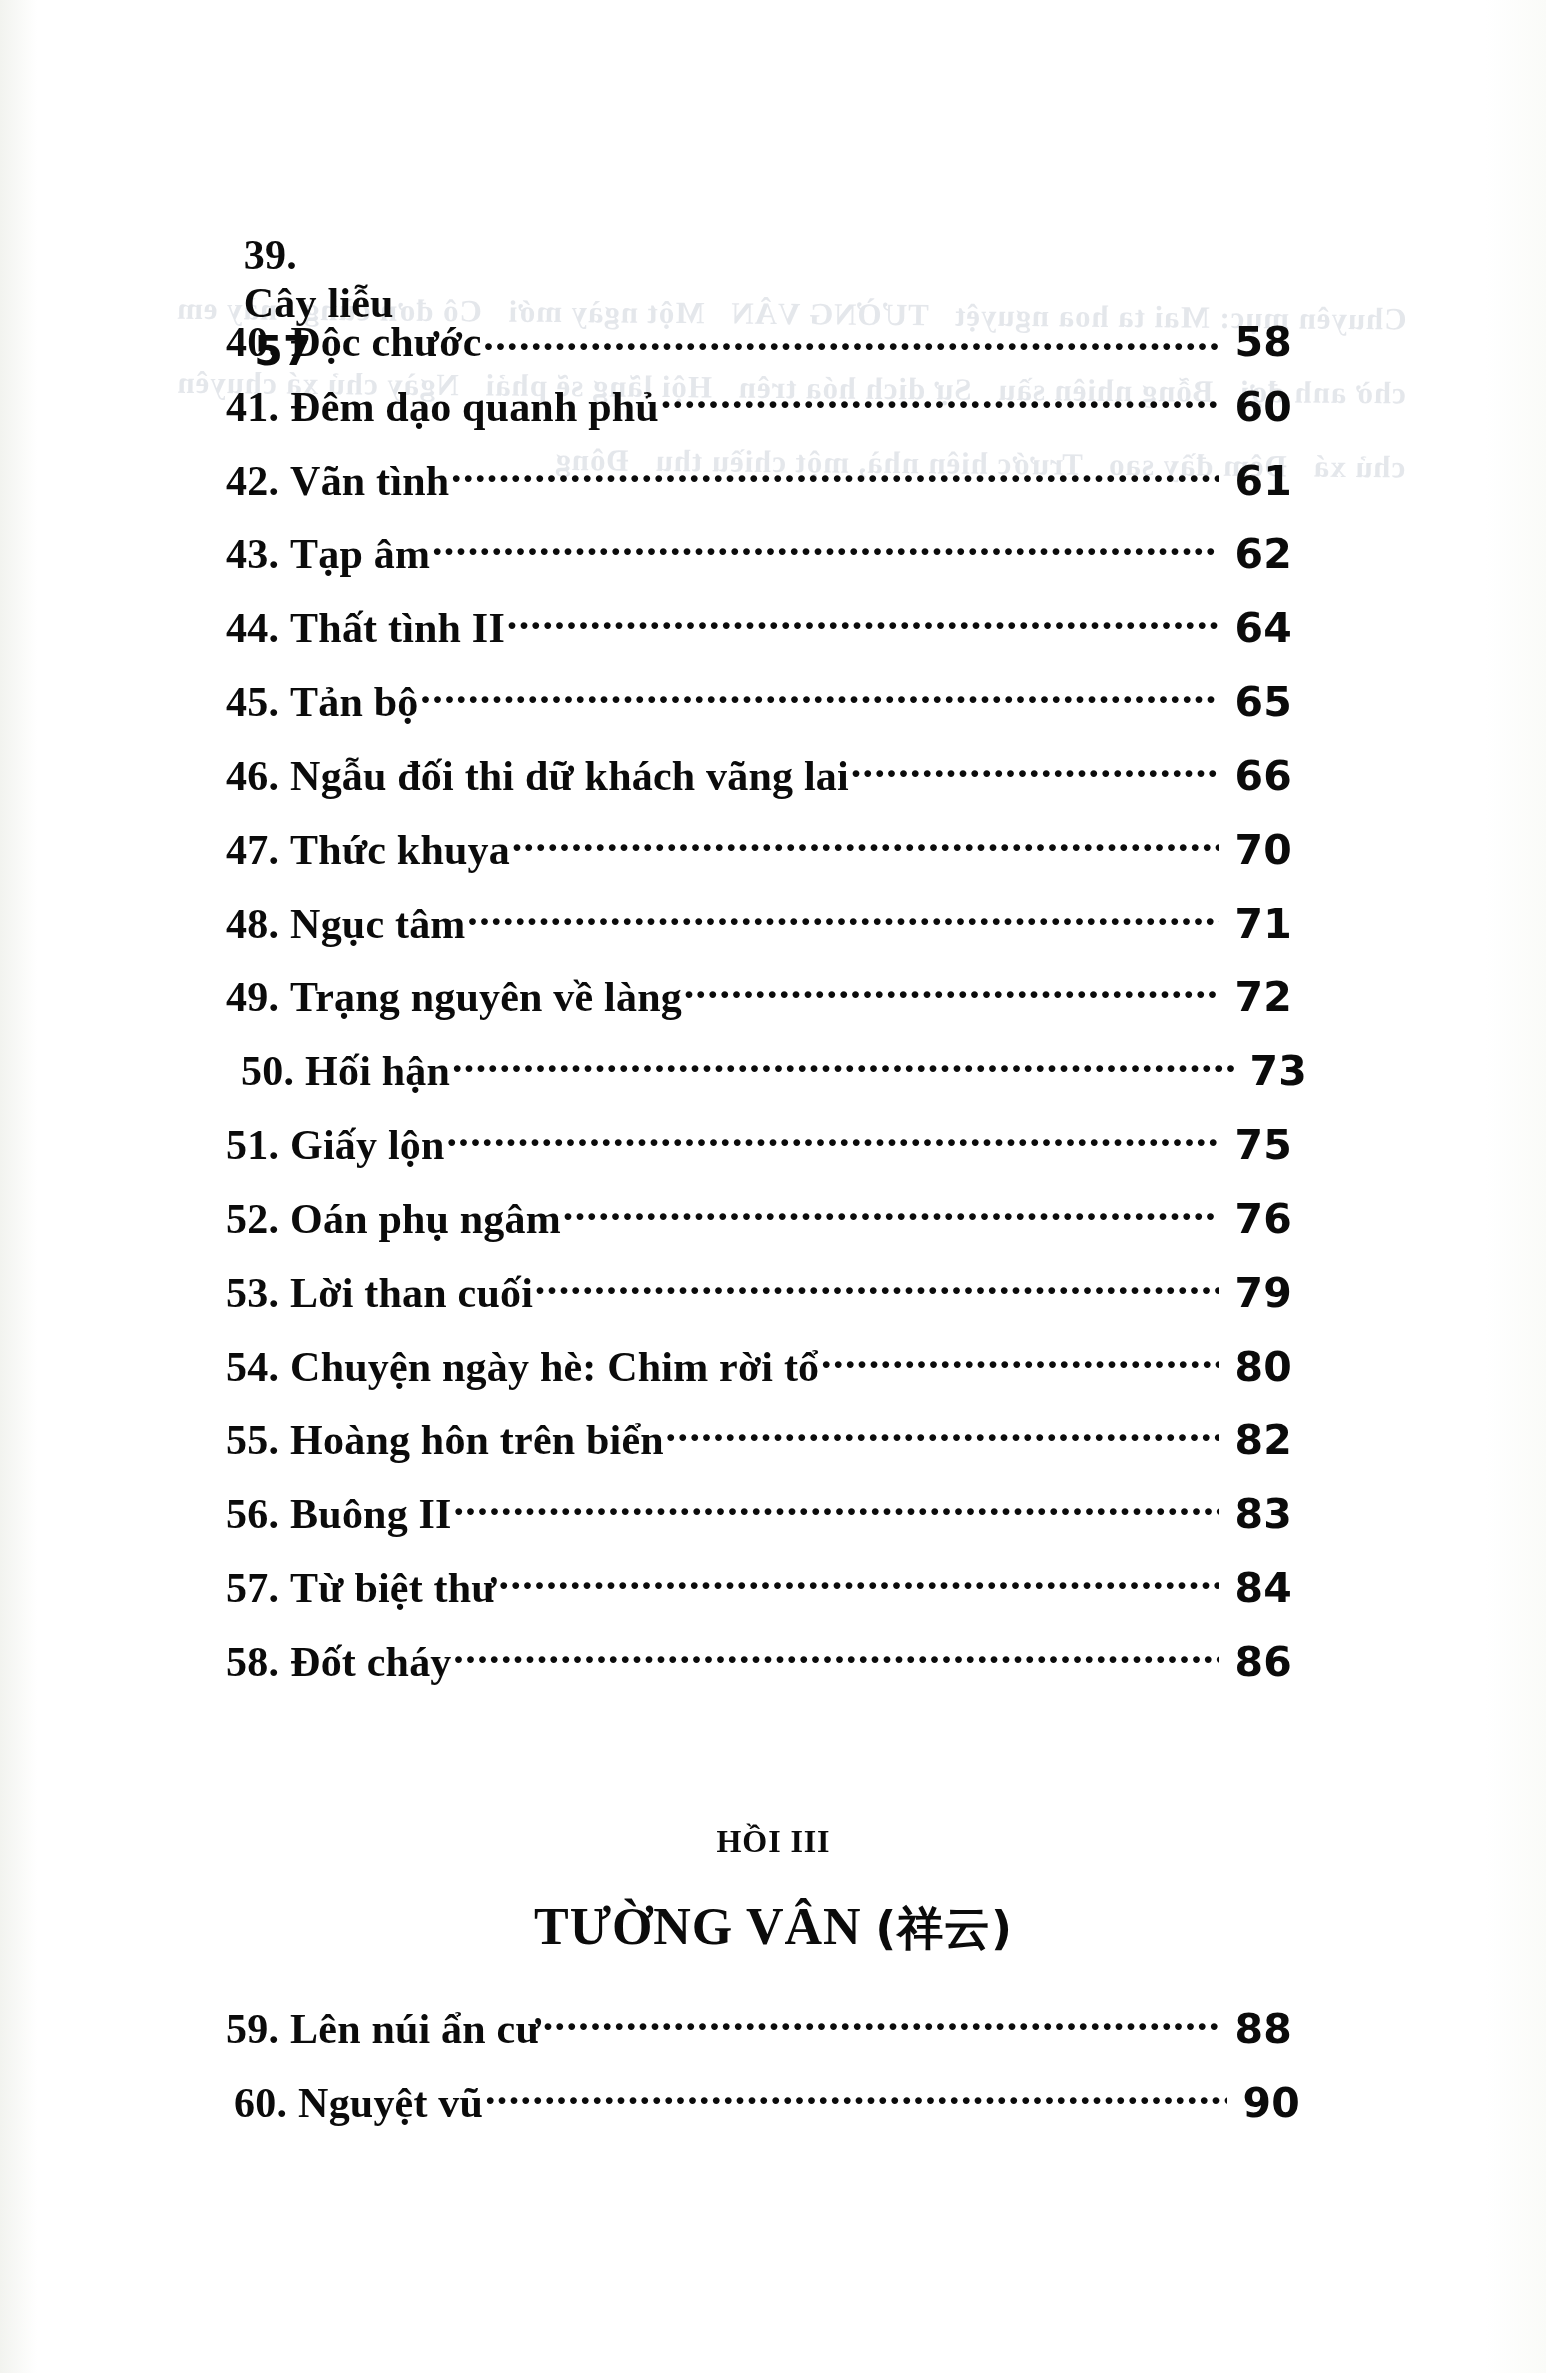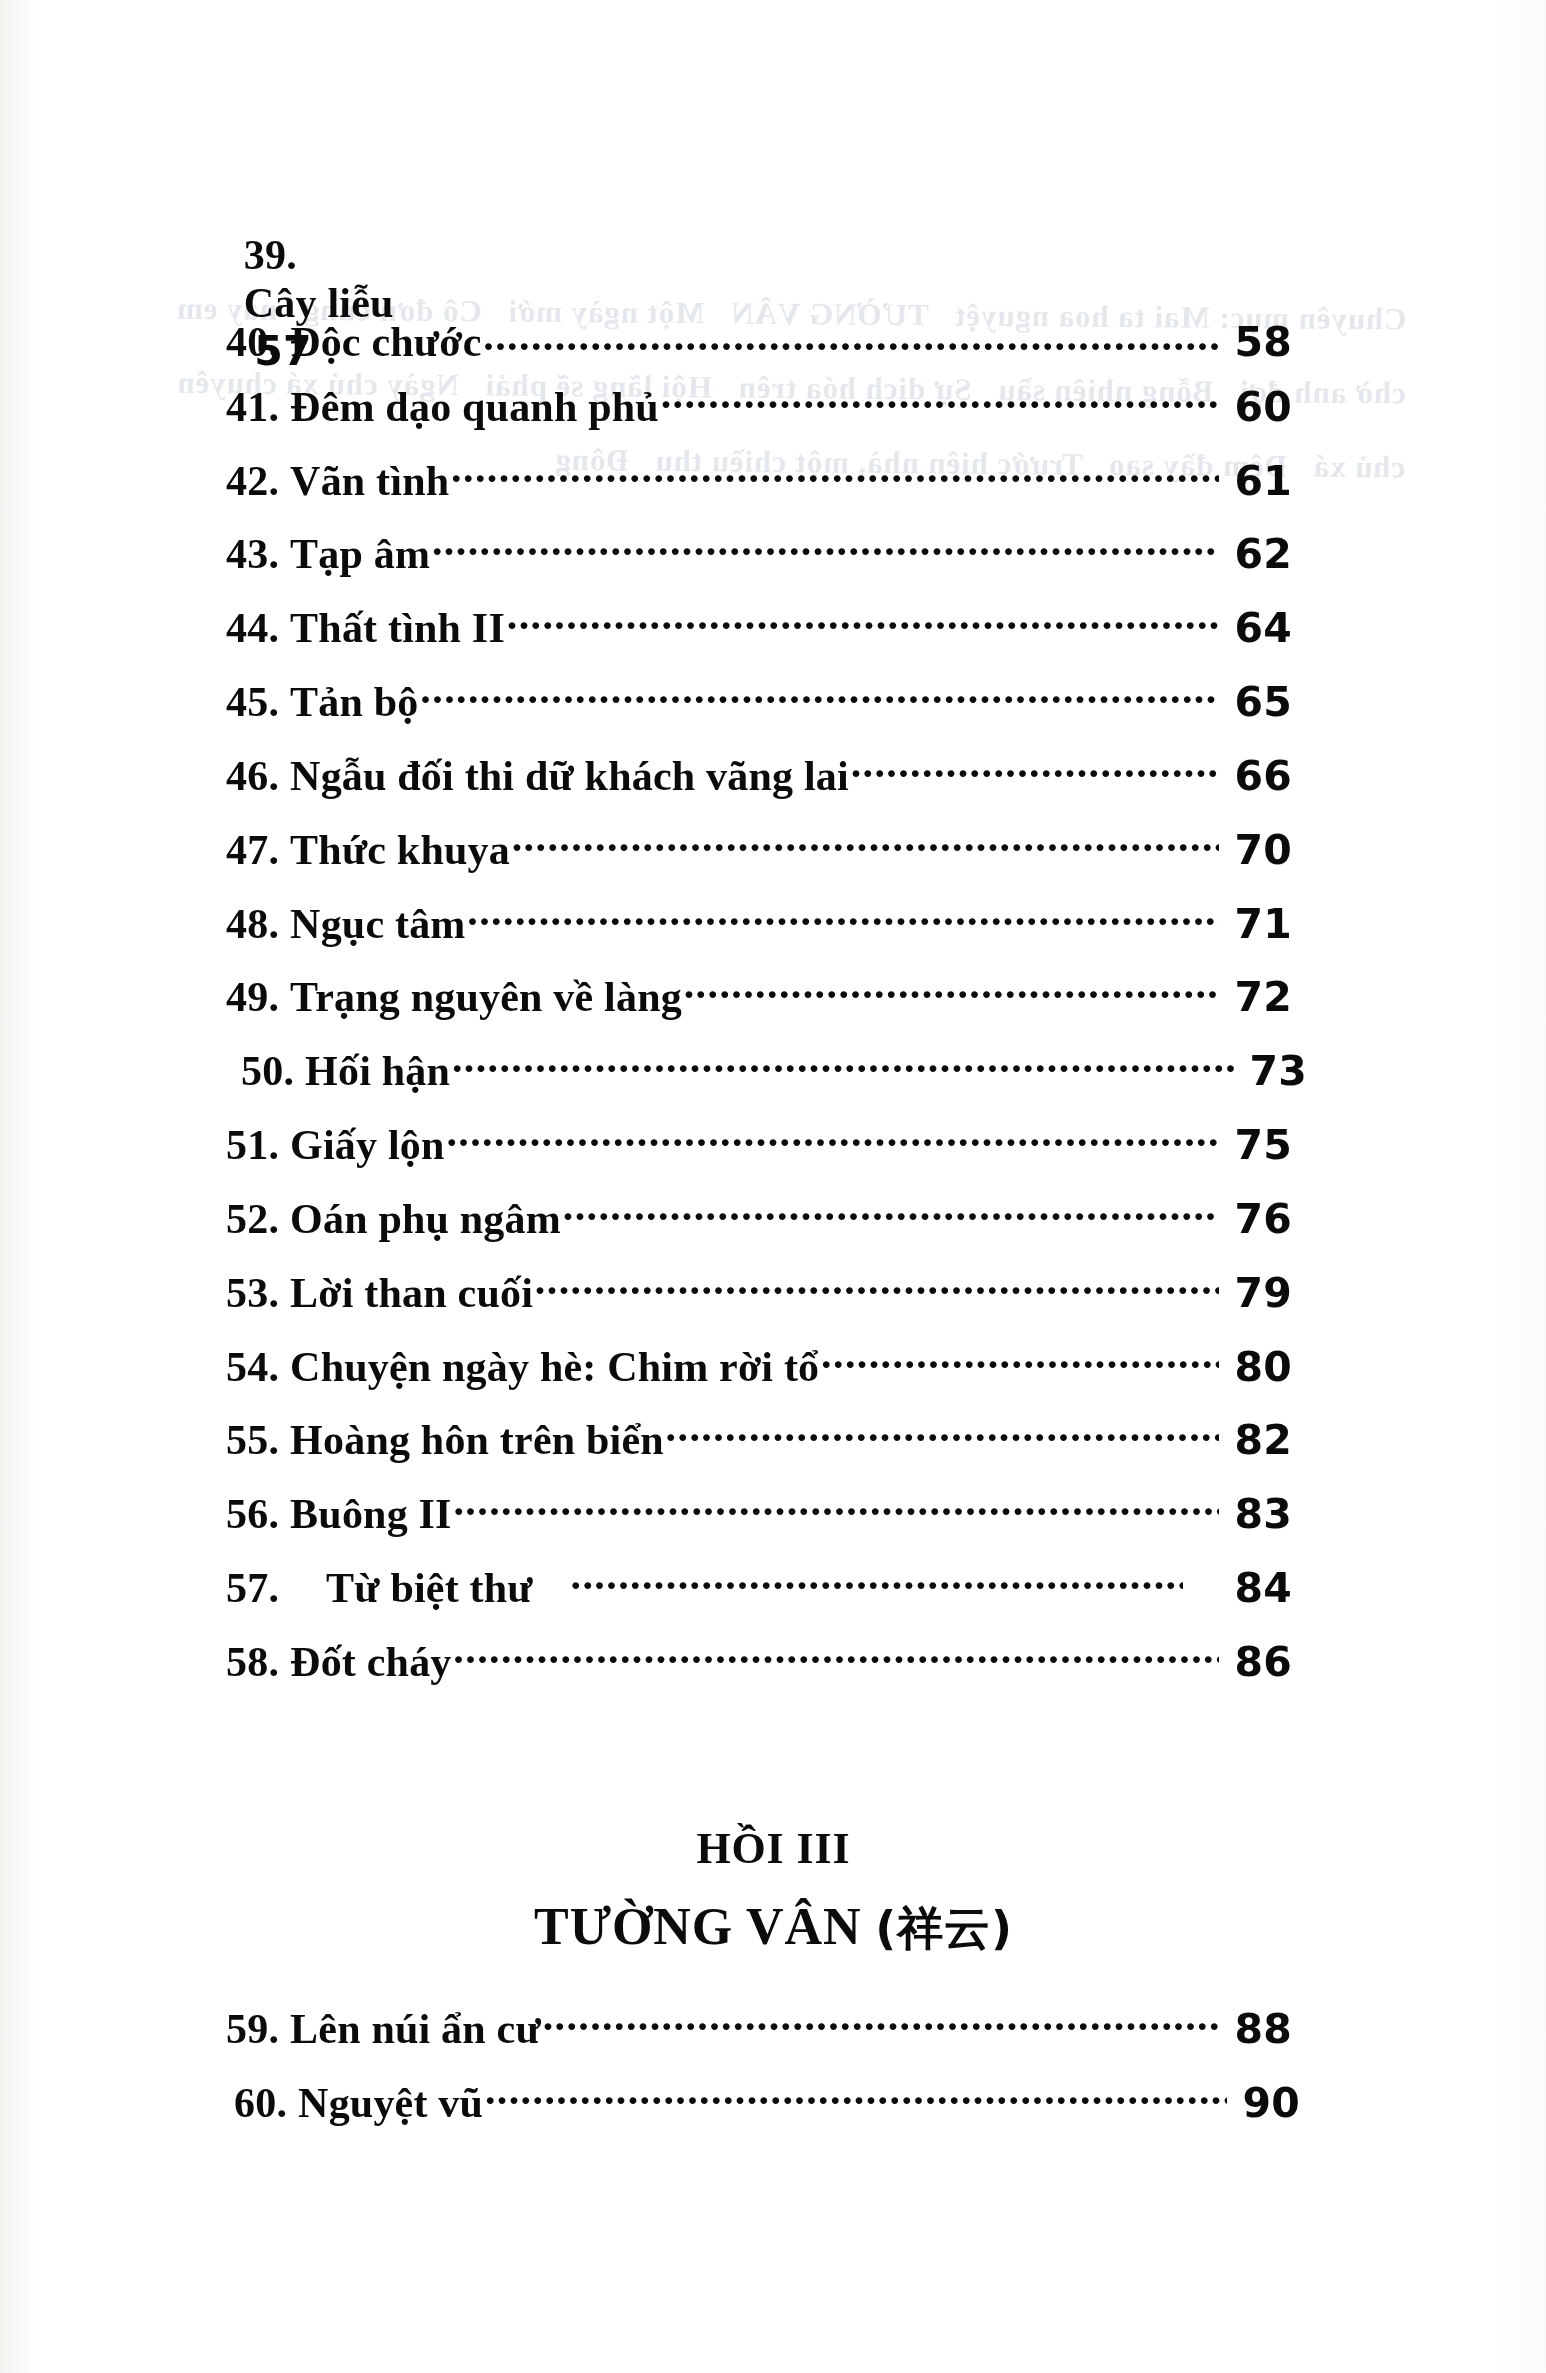--- a/index.html
+++ b/index.html
@@ -97,21 +97,21 @@
   .section-heading {
     position: absolute;
     left: 0;
     width: 1547px;
     text-align: center;
     color: #0b0b0b;
     font-weight: bold;
   }
   .sec-hoi {
     top: 1823px;
-    font-size: 44px;
+    font-size: 32px;
     letter-spacing: 0.9px;
   }
   .sec-title {
     top: 1897px;
     font-size: 52px;
     letter-spacing: 0.9px;
   }
   .sec-title .cjk {
     font-family: "DejaVu Sans", sans-serif;
     font-size: 46px;
@@ -254,21 +254,21 @@
       <span class="toc-page">82</span>
     </div>
 
     <div class="toc-entry" style="position:absolute;top:1255px;left:0;width:1066px;">
       <span class="toc-num">56.</span>
       <span class="toc-title">Buông II</span>
       <span class="toc-dots"></span>
       <span class="toc-page">83</span>
     </div>
 
-    <div class="toc-entry" style="position:absolute;top:1329px;left:0;width:1066px;gap:36px;">
+    <div class="toc-entry" style="position:absolute;top:1329px;left:0;width:1066px;">
       <span class="toc-num">57.</span>
       <span class="toc-title">Từ biệt thư</span>
       <span class="toc-dots"></span>
       <span class="toc-page">84</span>
     </div>
 
     <div class="toc-entry" style="position:absolute;top:1403px;left:0;width:1066px;">
       <span class="toc-num">58.</span>
       <span class="toc-title">Đốt cháy</span>
       <span class="toc-dots"></span>

